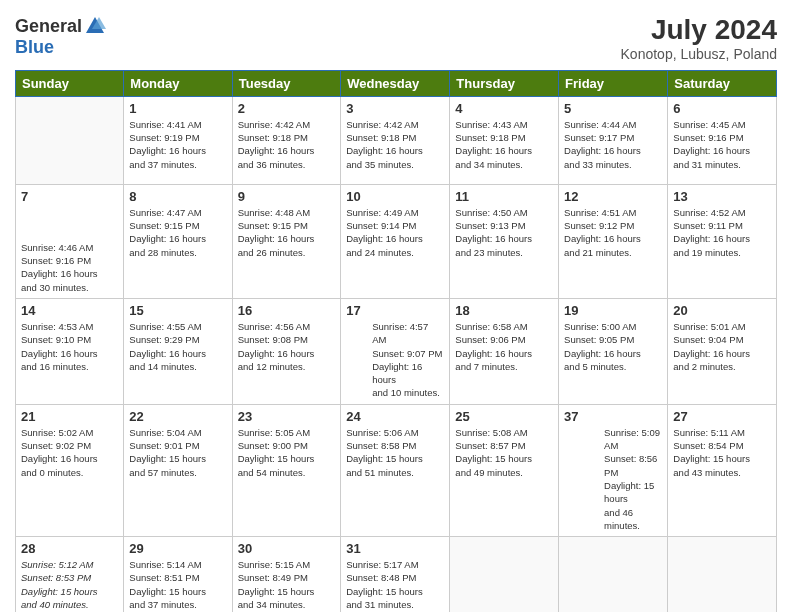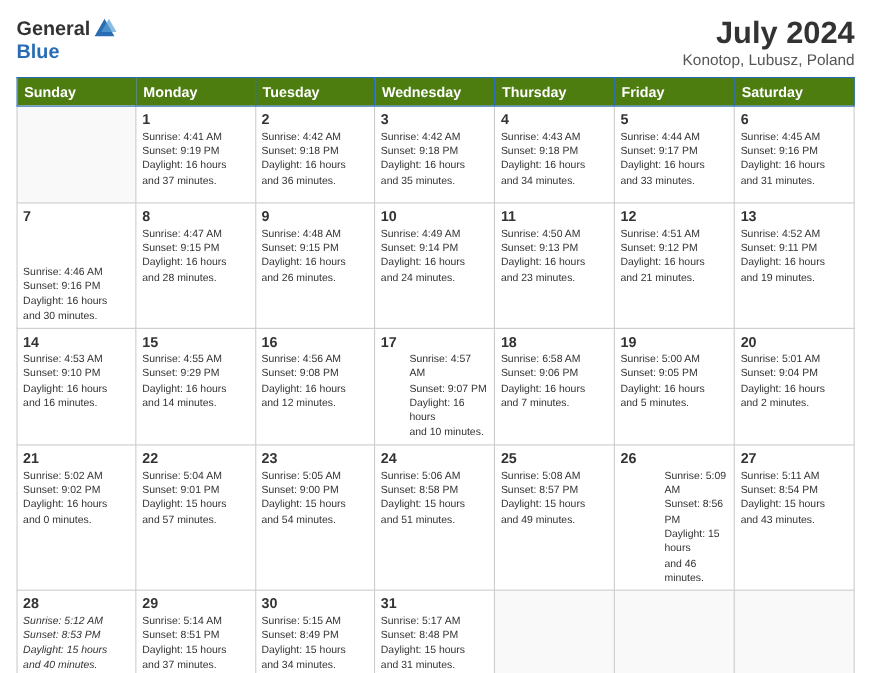--- a/index.html
+++ b/index.html
@@ -309,21 +309,21 @@
 and 51 minutes.</div>
           </td>
           <td>
             <span class="day-number">25</span>
             <div class="day-info" style="white-space: pre-line;">Sunrise: 5:08 AM
 Sunset: 8:57 PM
 Daylight: 15 hours
 and 49 minutes.</div>
           </td>
           <td>
-            <span class="day-number">26</span>
+            <span class="day-number">37</span>
             <div class="day-info" style="white-space: pre-line; margin-left: 40px;">Sunrise: 5:09 AM
 Sunset: 8:56 PM
 Daylight: 15 hours
 and 46 minutes.</div>
           </td>
           <td>
             <span class="day-number">27</span>
             <div class="day-info" style="white-space: pre-line;">Sunrise: 5:11 AM
 Sunset: 8:54 PM
 Daylight: 15 hours

